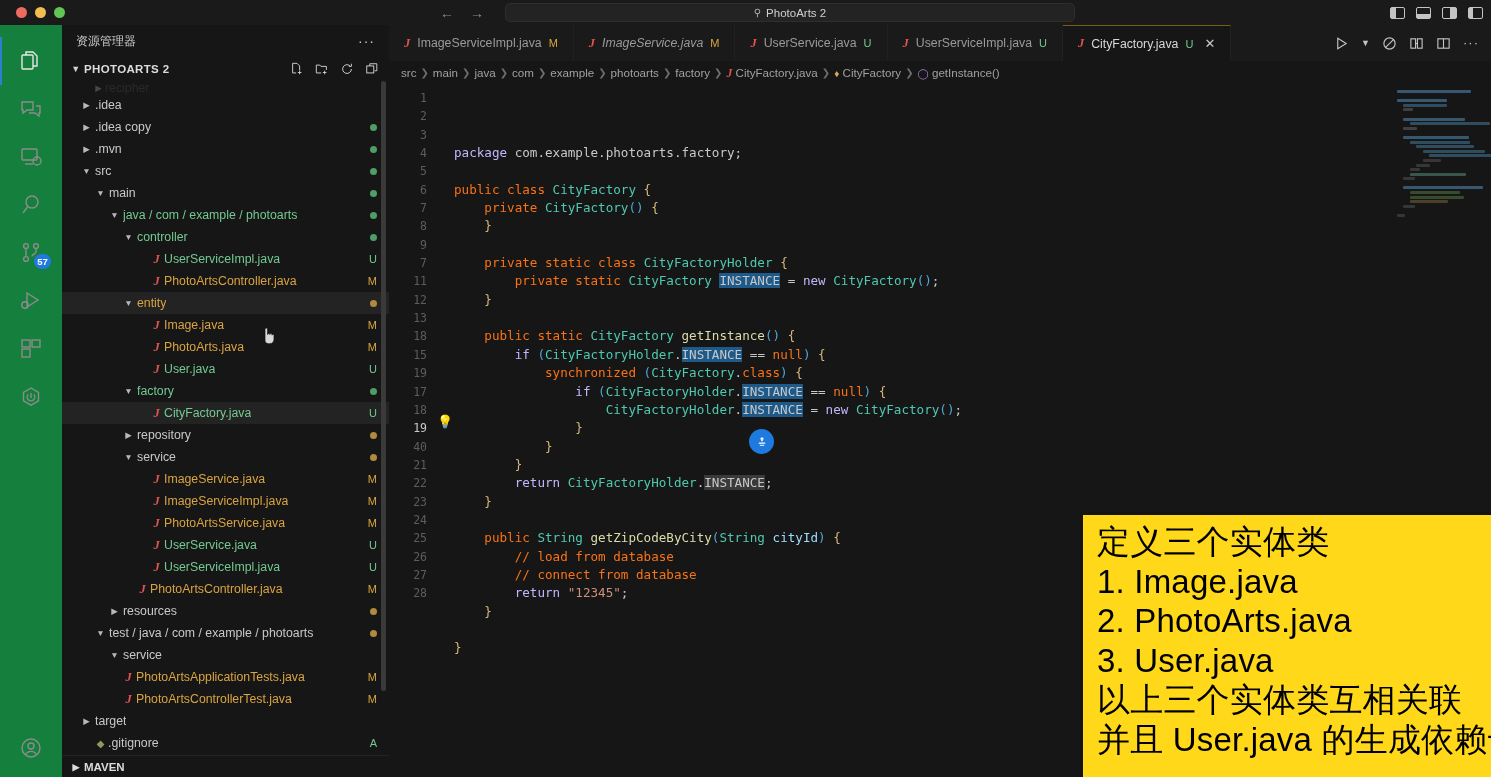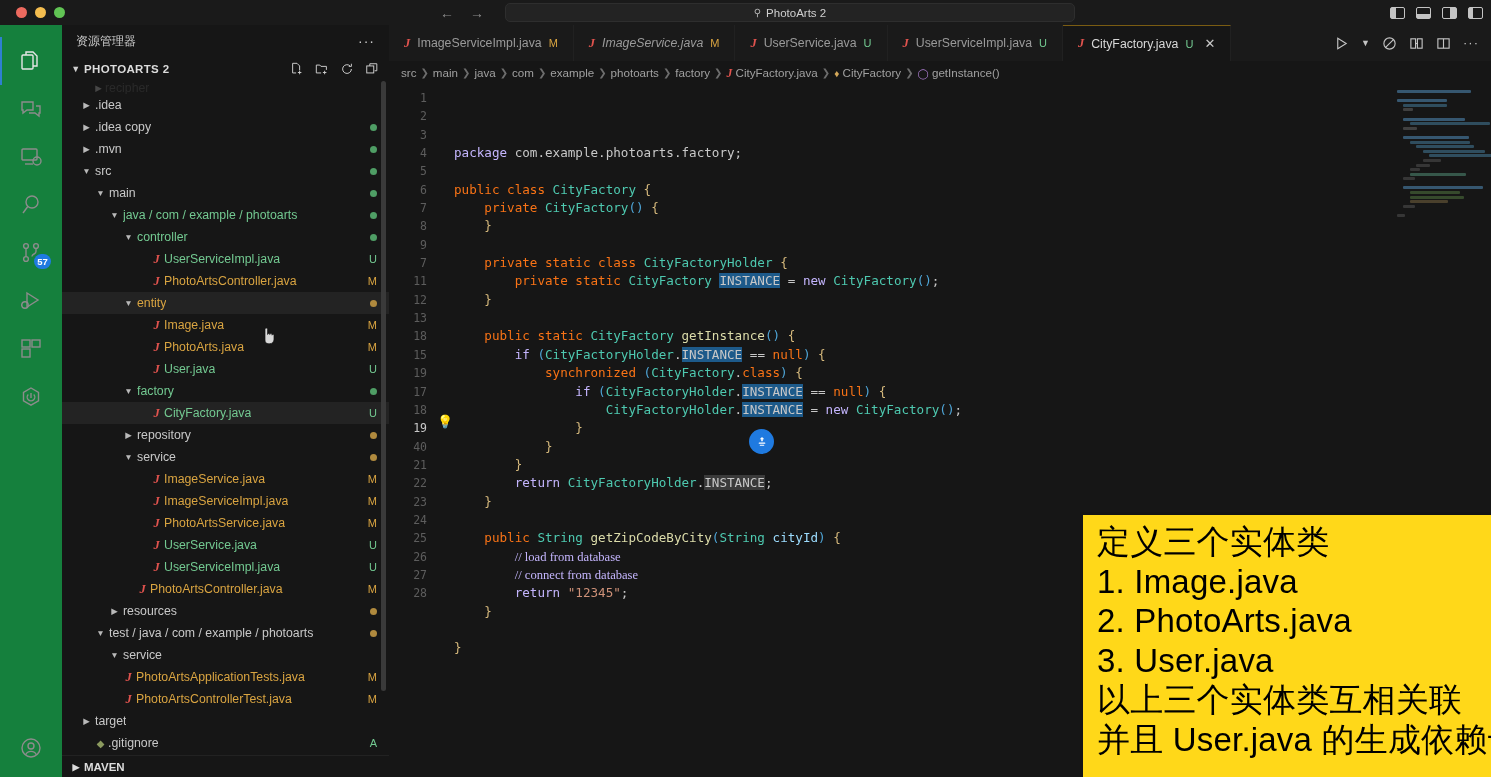--- a/index.html
+++ b/index.html
@@ -151,21 +151,21 @@
     font-size: 12.6px; line-height: 18.35px; color: #c8c8c8; white-space: pre; position: relative;
     overflow: hidden;
   }
   .code .line { height: 18.35px; }
   .kw   { color: #f97316; }
   .kw2  { color: #c4b5fd; }
   .typ  { color: #4ec9b0; }
   .fn   { color: #dcdcaa; }
   .var  { color: #9cdcfe; }
   .str  { color: #ce9178; }
-  .cmt  { color: #c4b5fd; font-family: Liberation Serif, serif; }
+  .cmt  { color: #f97316; }
   .pun  { color: #c8c8c8; }
   .br1  { color: #d7ba7d; }
   .br3  { color: #4fa6d8; }
   .hl   { background: #1d5a8a; }
   .hl-soft { background: #3a3a3a; }
   .copilot-badge {
     position: absolute; left: 295px; top: 345px;
     width: 25px; height: 25px; border-radius: 50%; background: #1f7ae0;
     display: flex; align-items: center; justify-content: center; color: #fff; font-size: 12px;
   }

